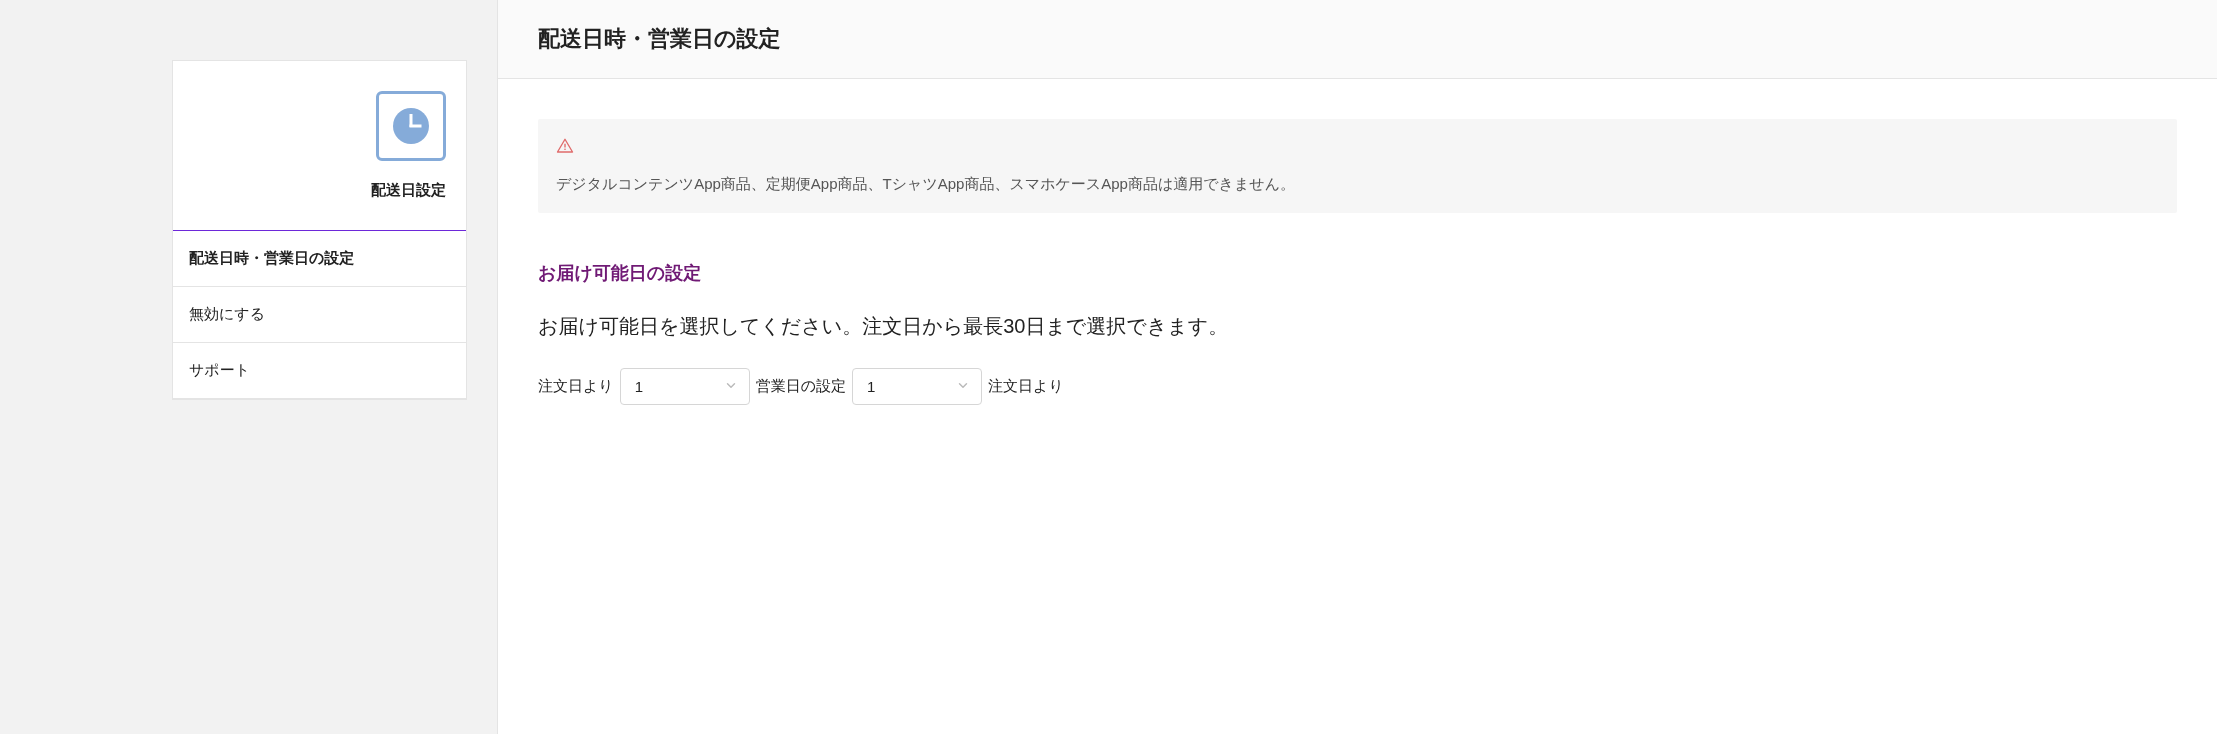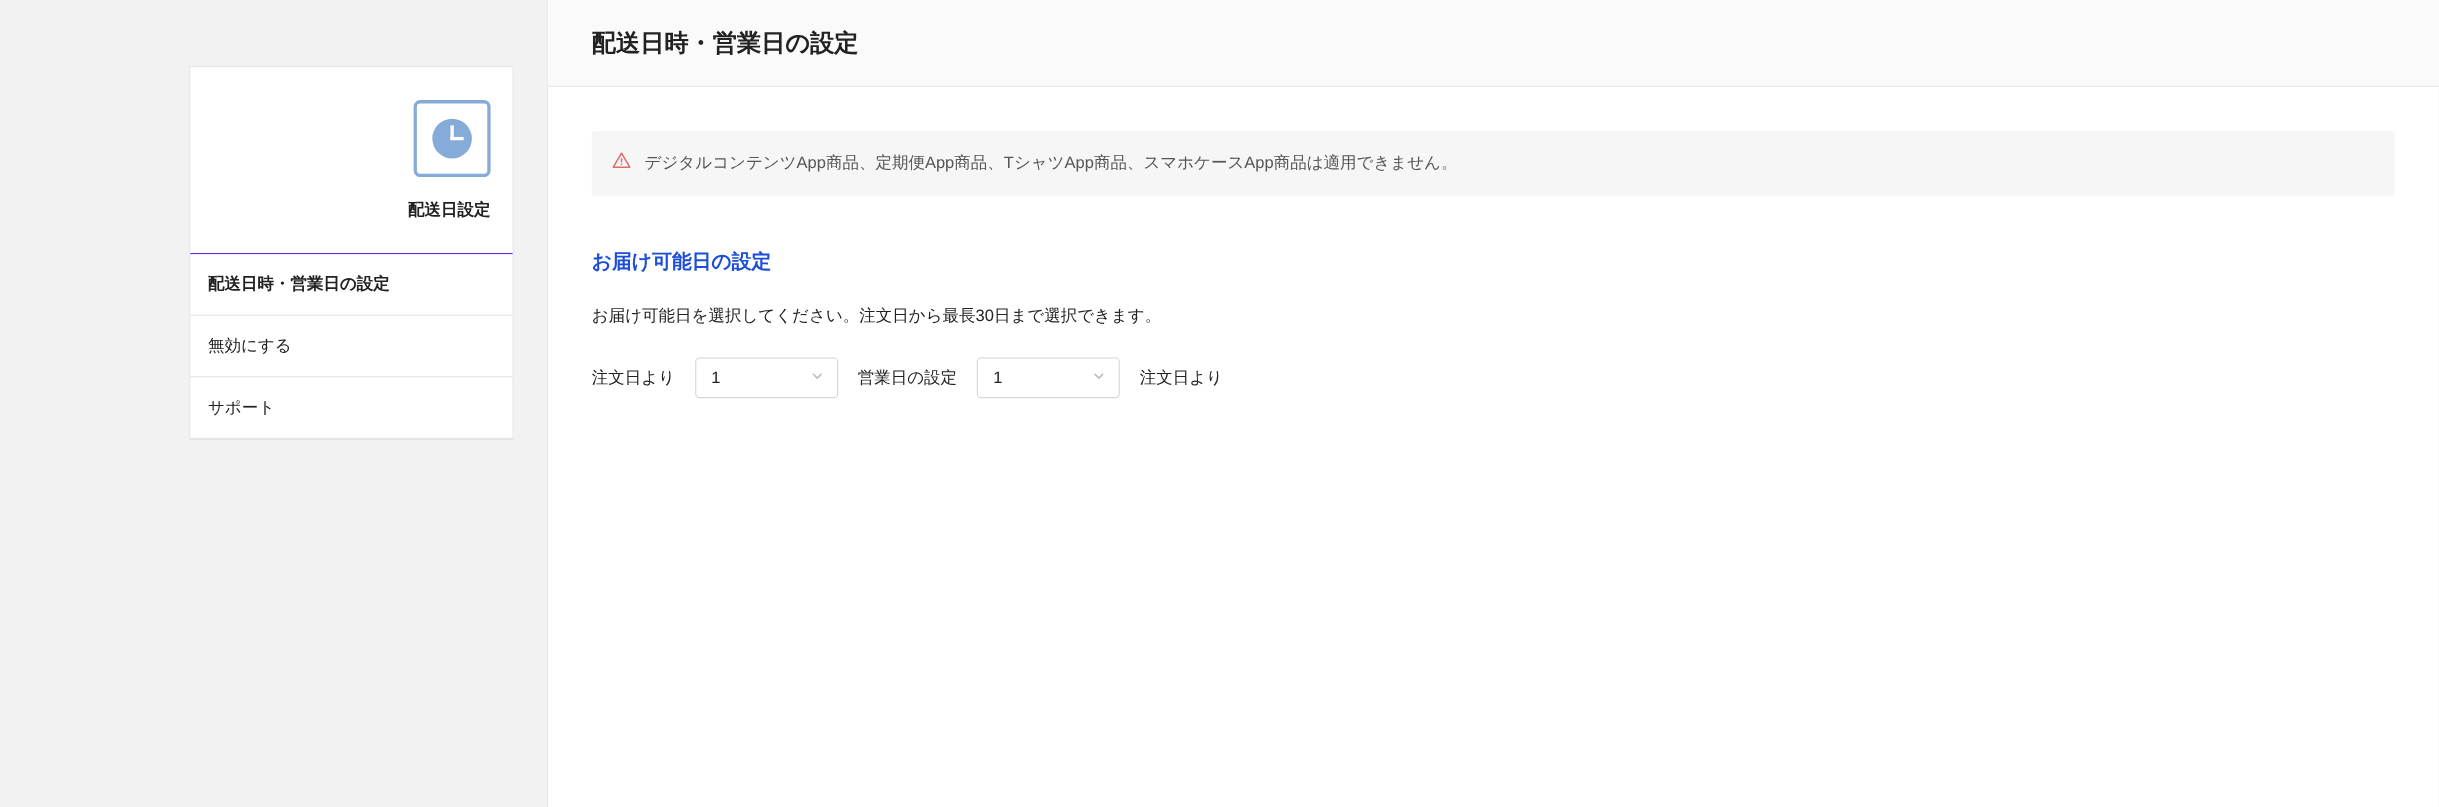--- a/index.html
+++ b/index.html
@@ -82,45 +82,46 @@
       padding: 40px 40px;
     }
     .alert {
       display: flex;
       align-items: flex-start;
       gap: 12px;
       background: #f6f6f6;
       padding: 16px 18px;
       border-radius: 2px;
       margin-bottom: 48px;
+      flex-direction: column;
     }
     .alert-icon {
       flex-shrink: 0;
       margin-top: 2px;
     }
     .alert-text {
       color: #555;
       font-size: 15px;
       line-height: 1.8;
     }
     .section-title {
       font-size: 18px;
       font-weight: 700;
-      color: #1d4ed8;
+      color: #701a75;
       margin-bottom: 28px;
     }
     .section-desc {
-      font-size: 15px;
+      font-size: 20px;
       color: #222;
       margin-bottom: 28px;
     }
     .form-row {
       display: flex;
       align-items: center;
-      gap: 18px;
+      gap: 6px;
       font-size: 15px;
     }
     .form-row .label {
       color: #222;
     }
     .select-wrap {
       position: relative;
       display: inline-block;
     }
     .select-wrap select {

